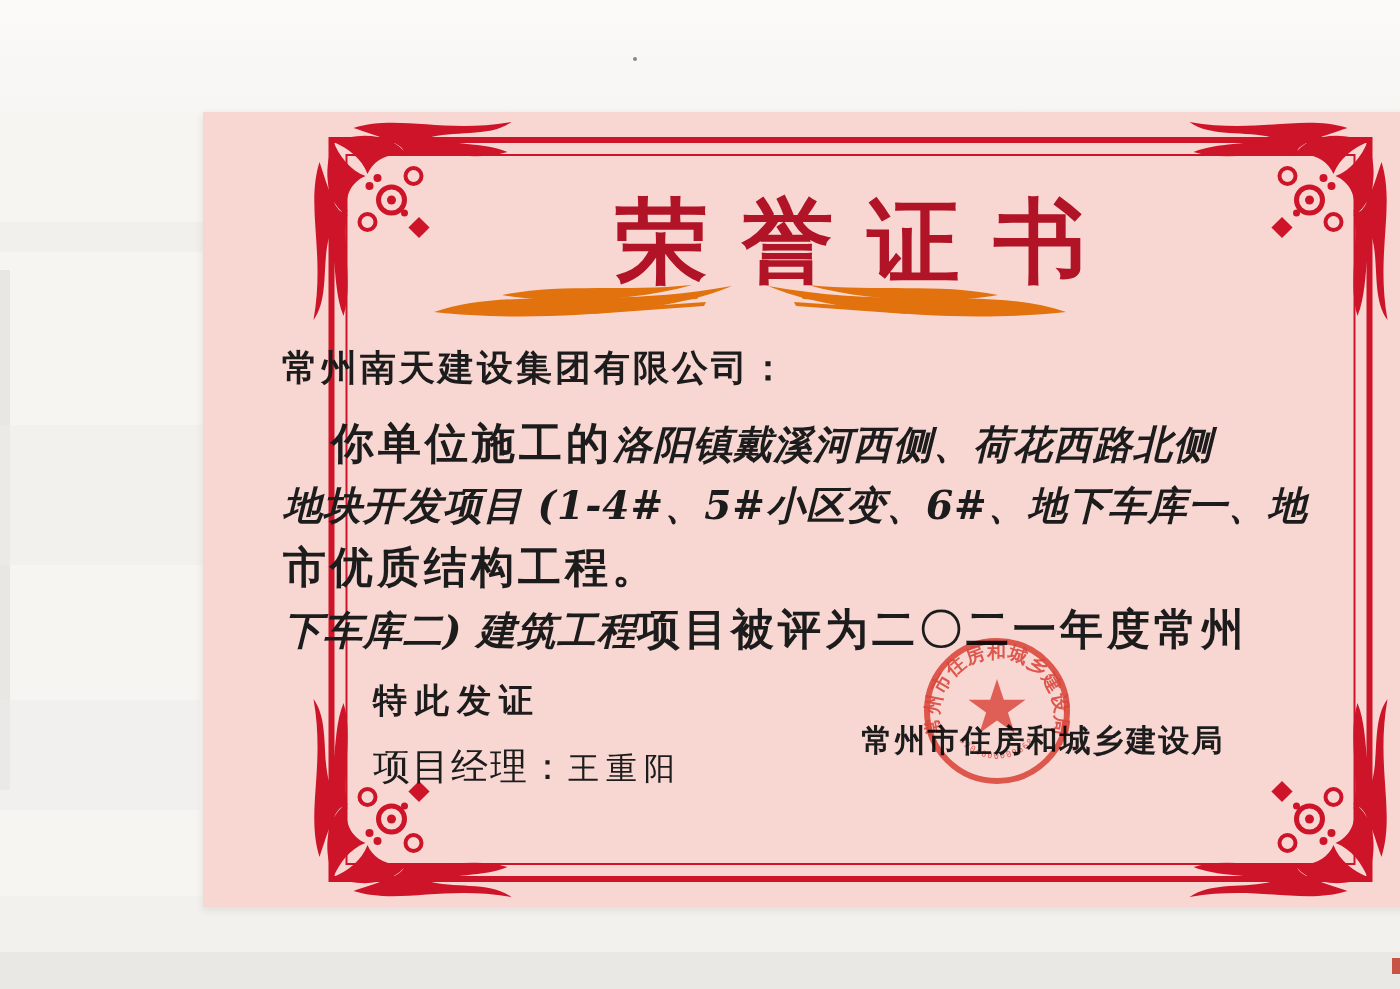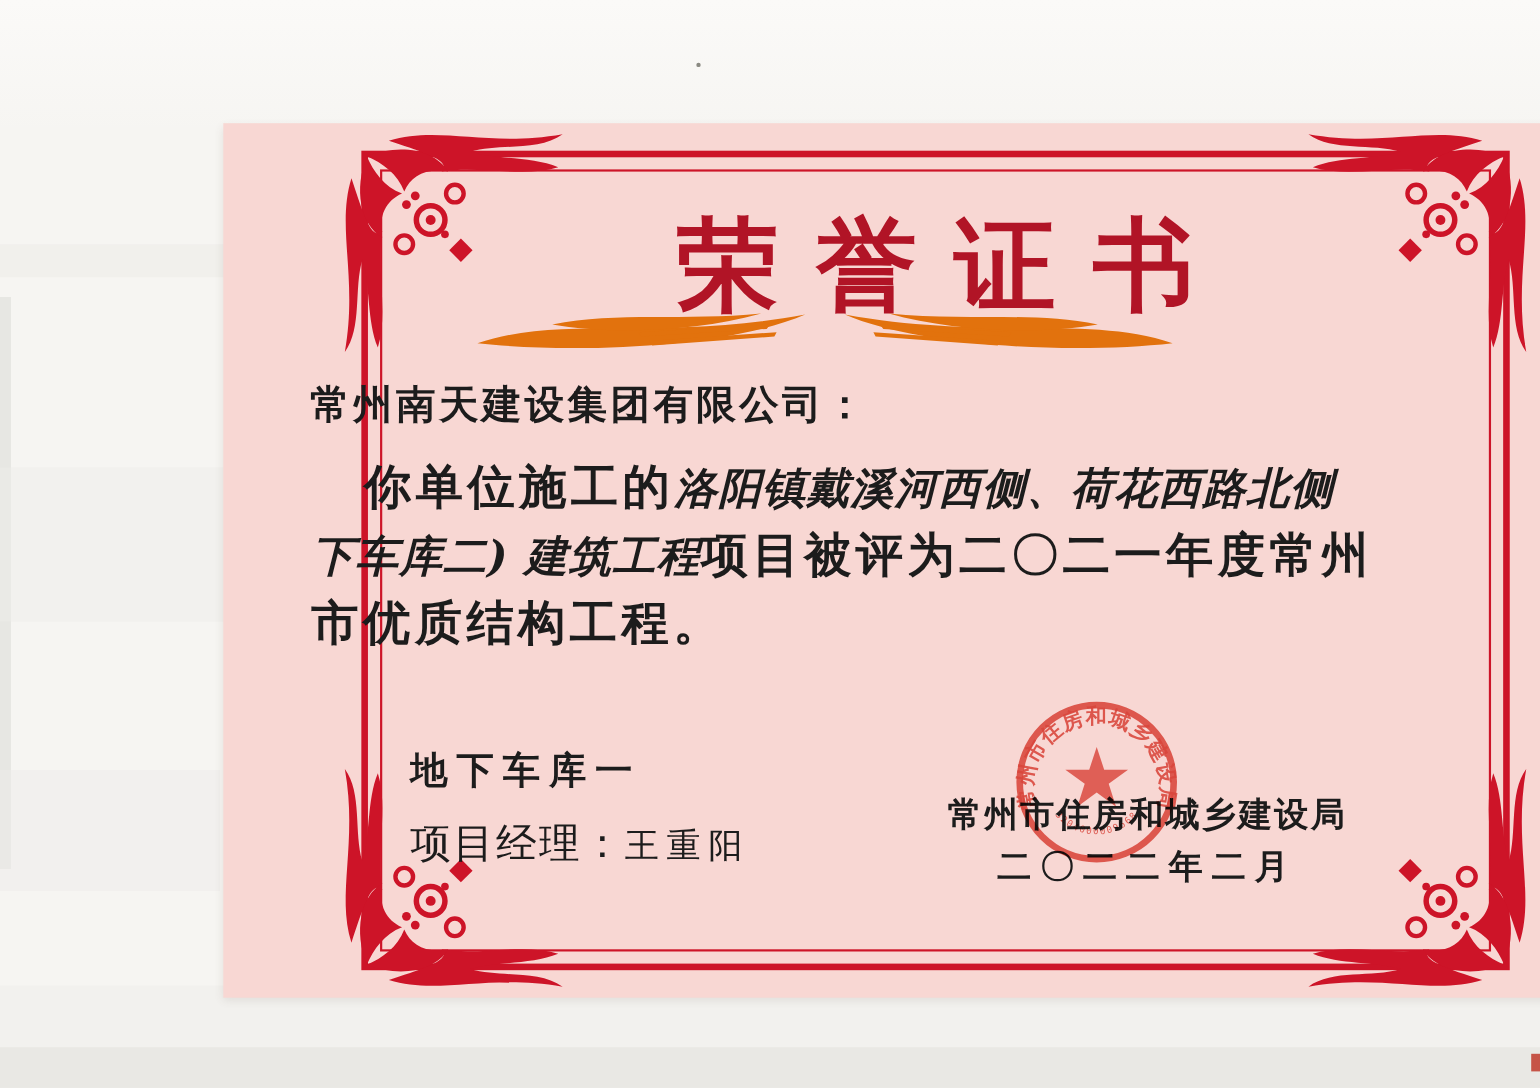--- a/index.html
+++ b/index.html
@@ -153,32 +153,32 @@
       </g>
     </defs>
     <use href="#swoosh"></use>
     <use href="#swoosh" transform="translate(640 0) scale(-1 1)"></use>
   </svg>
 
   <div class="recipient">常州南天建设集团有限公司：</div>
 
   <div class="body-par">
     <div class="body-line"><span class="indent"></span><span class="t-bold">你单位施工的</span><span class="t-script">洛阳镇戴溪河西侧、荷花西路北侧</span></div>
+    <div class="body-line"><span class="t-script">地块开发项目 (1-4#、5#小区变、6#、地下车库一、地</span></div>
+    <div class="body-line"><span class="t-bold">市优质结构工程。</span></div>
     <div class="body-line"><span class="t-script">下车库二) 建筑工程</span><span class="t-bold">项目被评为二〇二一年度常州</span></div>
-    <div class="body-line"><span class="t-bold">市优质结构工程。</span></div>
   </div>
 
-  <div class="closing">地下车库一</div>
+  <div class="closing">特此发证</div>
 
   <div class="manager-line">
     <span class="manager-label">项目经理：</span><span class="manager-name">王重阳</span>
   </div>
 
   <div class="issuer">常州市住房和城乡建设局</div>
-  <div class="issue-date">二〇二二年二月</div>
 
   <svg class="seal" viewBox="0 0 172 172" aria-hidden="true">
     <circle cx="86" cy="85" r="70" fill="none" stroke="#dd4236" stroke-width="6" opacity="0.88"></circle>
     <polygon points="86,53 92.8,73.7 114.5,73.7 96.9,86.6 103.6,107.3 86,94.5 68.4,107.3 75.1,86.6 57.5,73.7 79.2,73.7" fill="#dd4236" opacity="0.82"></polygon>
     <path id="sealArc" d="M 31 108 A 58 58 0 1 1 141 108" fill="none"></path>
     <text font-family="Liberation Serif, serif" font-size="19" font-weight="700" fill="#dd4236" opacity="0.88" letter-spacing="1">
       <textPath href="#sealArc" startOffset="50%" text-anchor="middle">常州市住房和城乡建设局</textPath>
     </text>
     <path id="sealCode" d="M 41 103 A 49 49 0 0 0 131 103" fill="none"></path>
     <text font-family="DejaVu Sans Mono, monospace" font-size="8.5" fill="#dd4236" opacity="0.85" letter-spacing="1.5">

